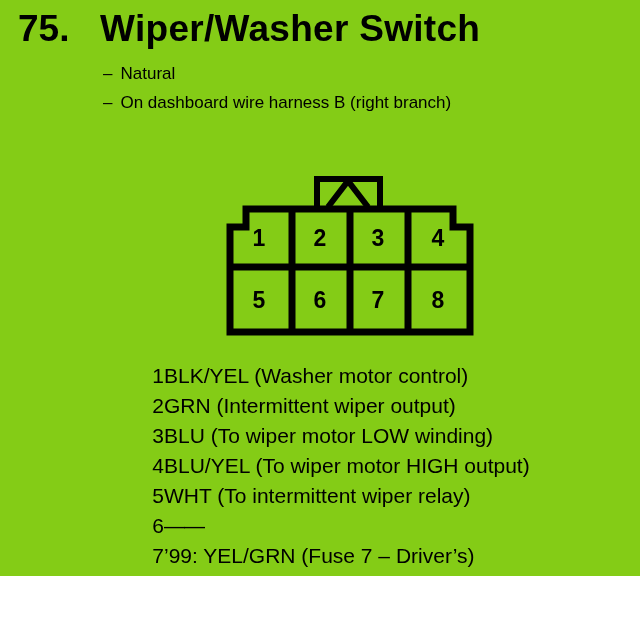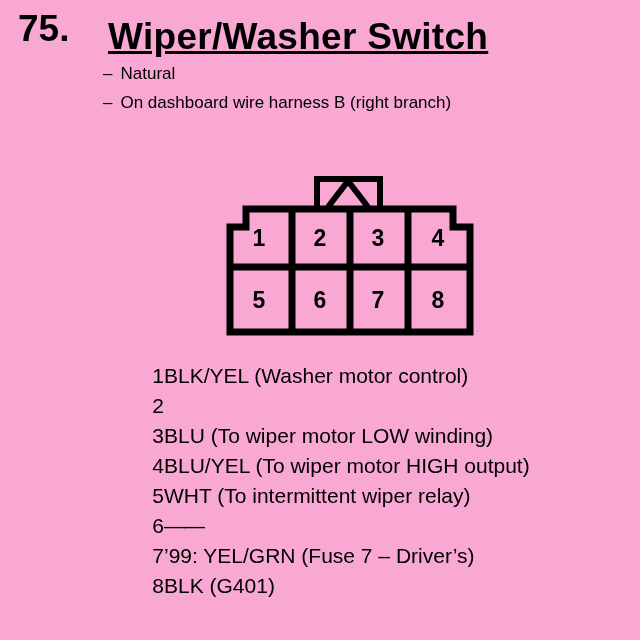--- a/index.html
+++ b/index.html
@@ -5,46 +5,45 @@
   html, body {
     margin: 0;
     padding: 0;
     background: #ffffff;
     font-family: "Liberation Sans", sans-serif;
     color: #000000;
   }
   .page {
     position: relative;
     width: 640px;
-    height: 640px;
-    background: #f9a8d4;
+    height: 576px;
+    background: #84cc16;
     overflow: hidden;
   }
 
   
   .item-no {
     position: absolute;
     left: 18px;
     top: 8px;
     font-size: 37px;
     font-weight: bold;
     line-height: 42px;
     white-space: nowrap;
   }
   .title {
     position: absolute;
     left: 100px;
     top: 8px;
-    margin: 8px;
+    margin: 0;
     font-size: 37px;
     font-weight: bold;
     line-height: 42px;
     letter-spacing: 0.3px;
     white-space: nowrap;
-    text-decoration: underline;
   }
 
   
   .bullets {
     position: absolute;
     left: 103px;
     top: 59px;
   }
   .bullet {
     font-size: 17px;
@@ -136,20 +135,21 @@
     </svg>
   </div>
 
   <div class="pinlist">
     <div class="pin-row">
       <span class="pin-no">1</span>
       <span class="pin-desc">BLK/YEL (Washer motor control)</span>
     </div>
     <div class="pin-row">
       <span class="pin-no">2</span>
+      <span class="pin-desc">GRN (Intermittent wiper output)</span>
     </div>
     <div class="pin-row">
       <span class="pin-no">3</span>
       <span class="pin-desc">BLU (To wiper motor LOW winding)</span>
     </div>
     <div class="pin-row">
       <span class="pin-no">4</span>
       <span class="pin-desc">BLU/YEL (To wiper motor HIGH output)</span>
     </div>
     <div class="pin-row">

